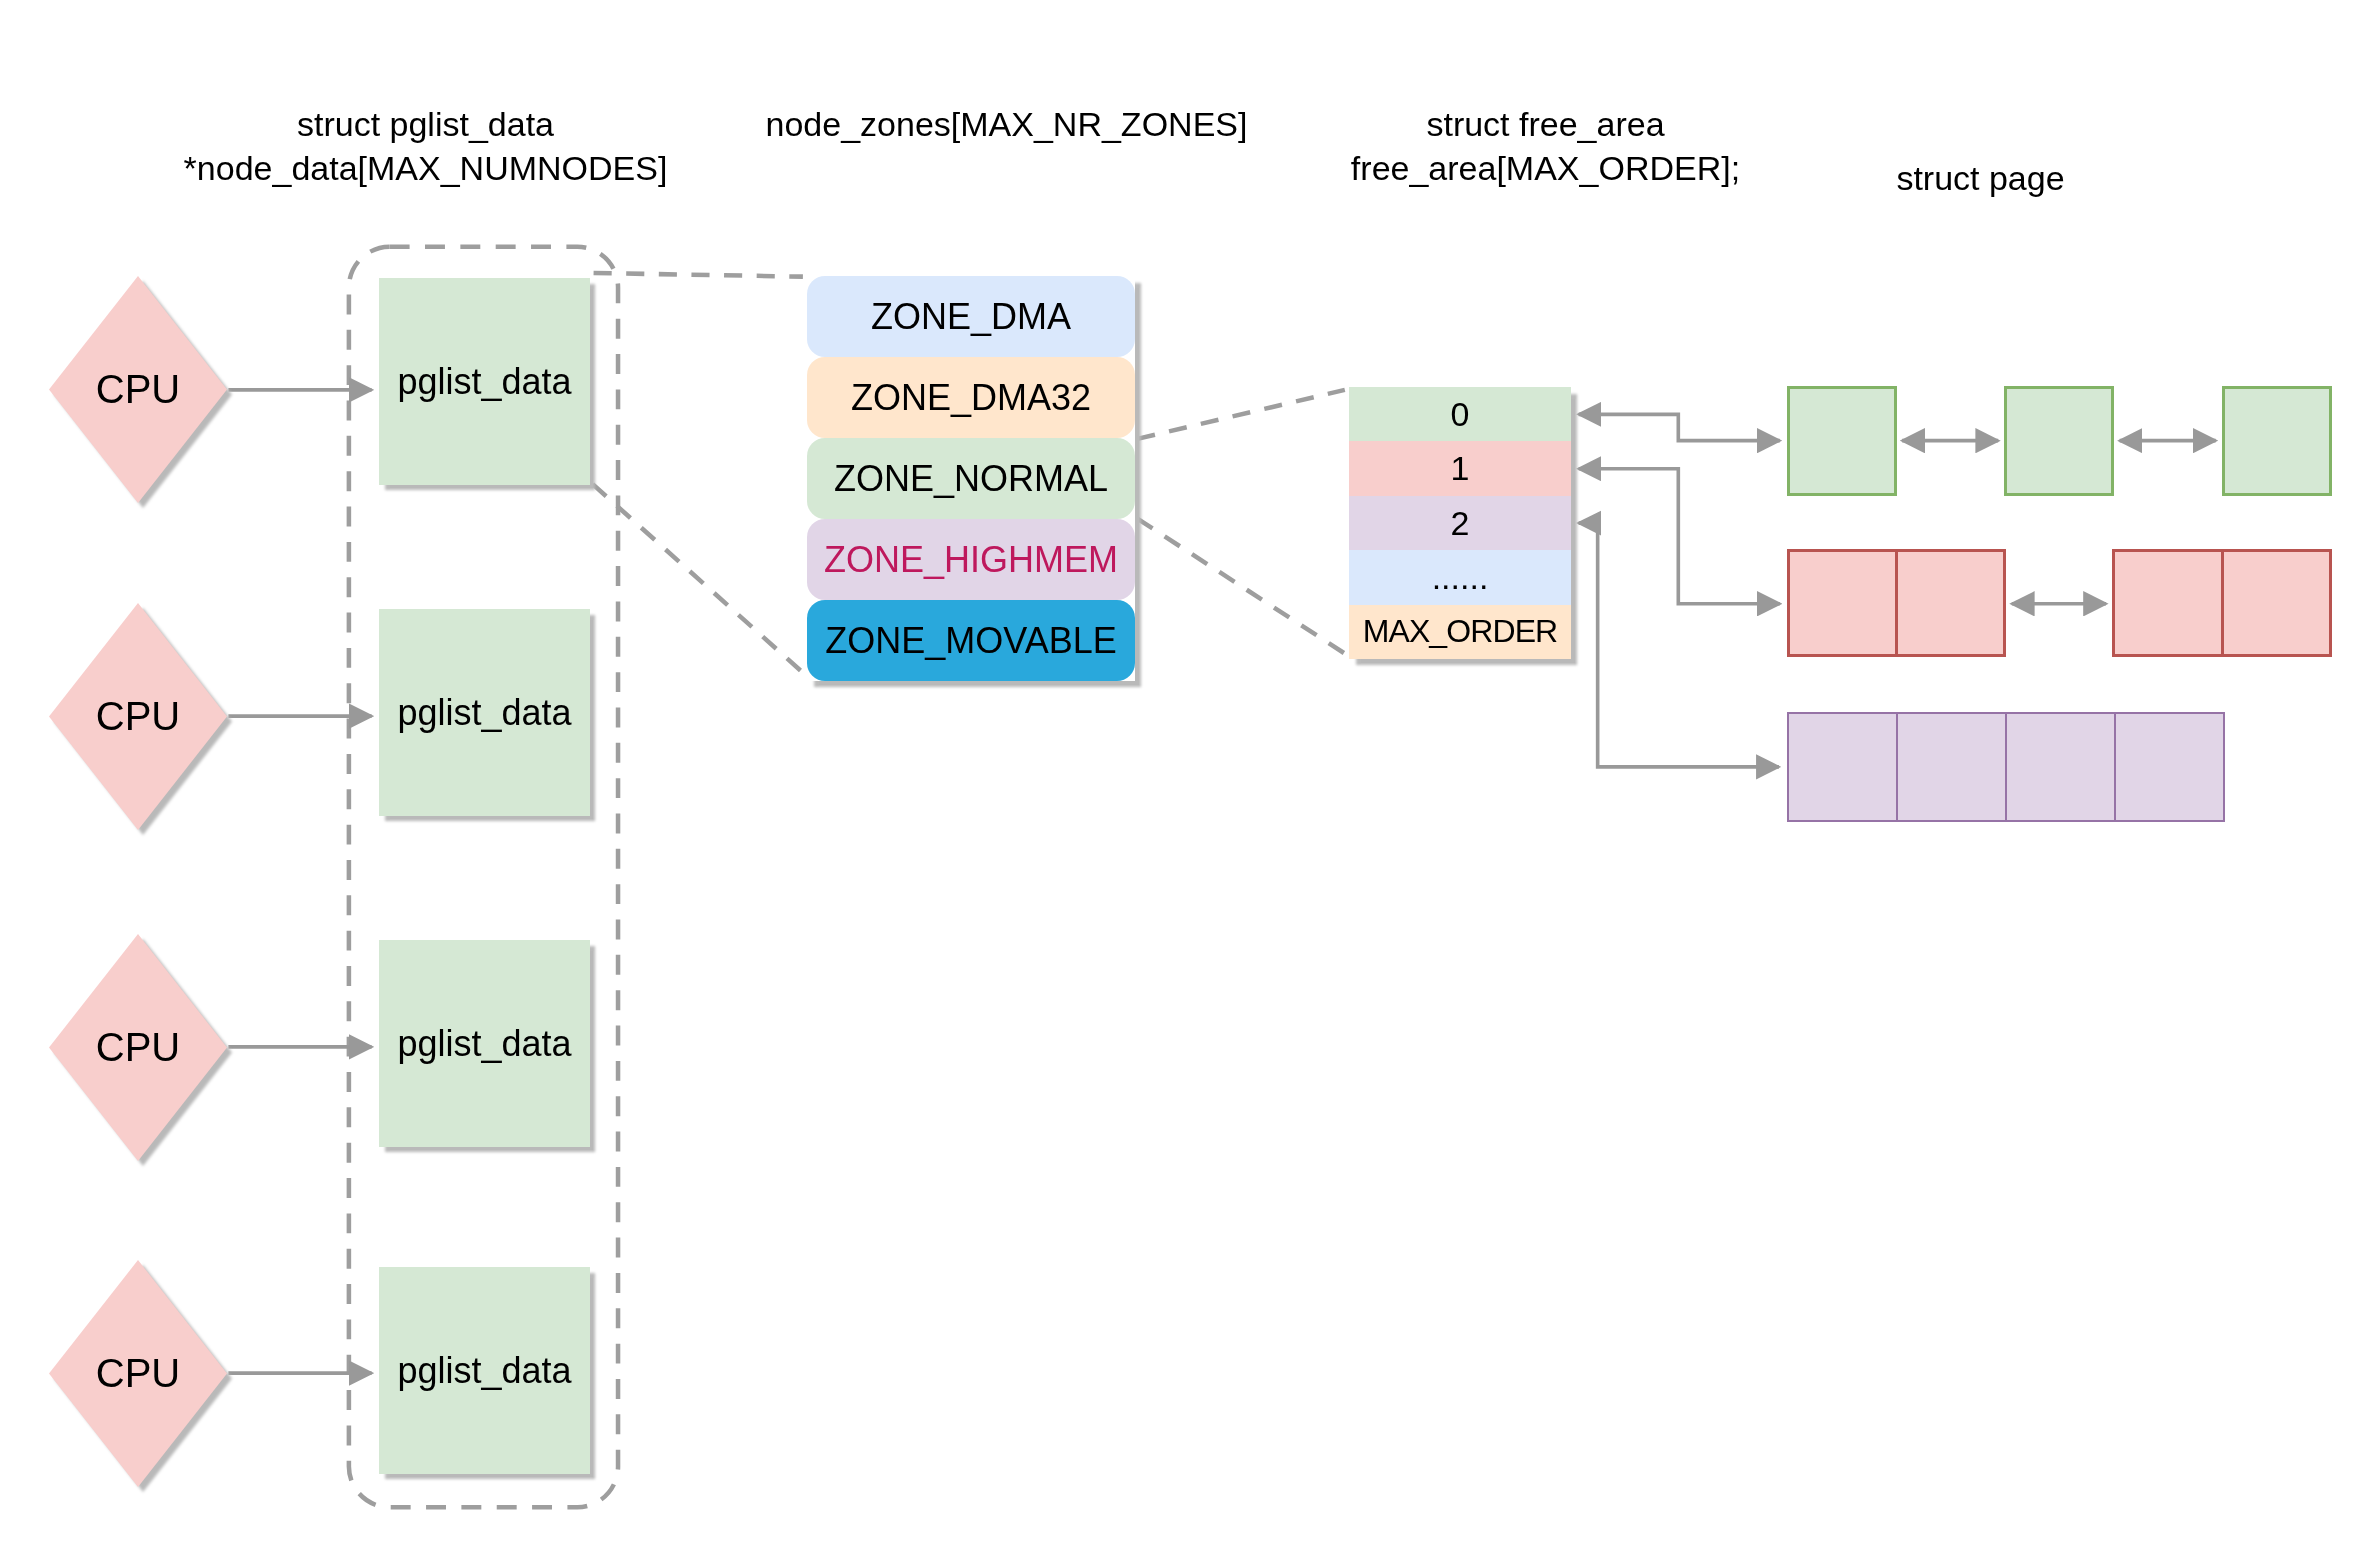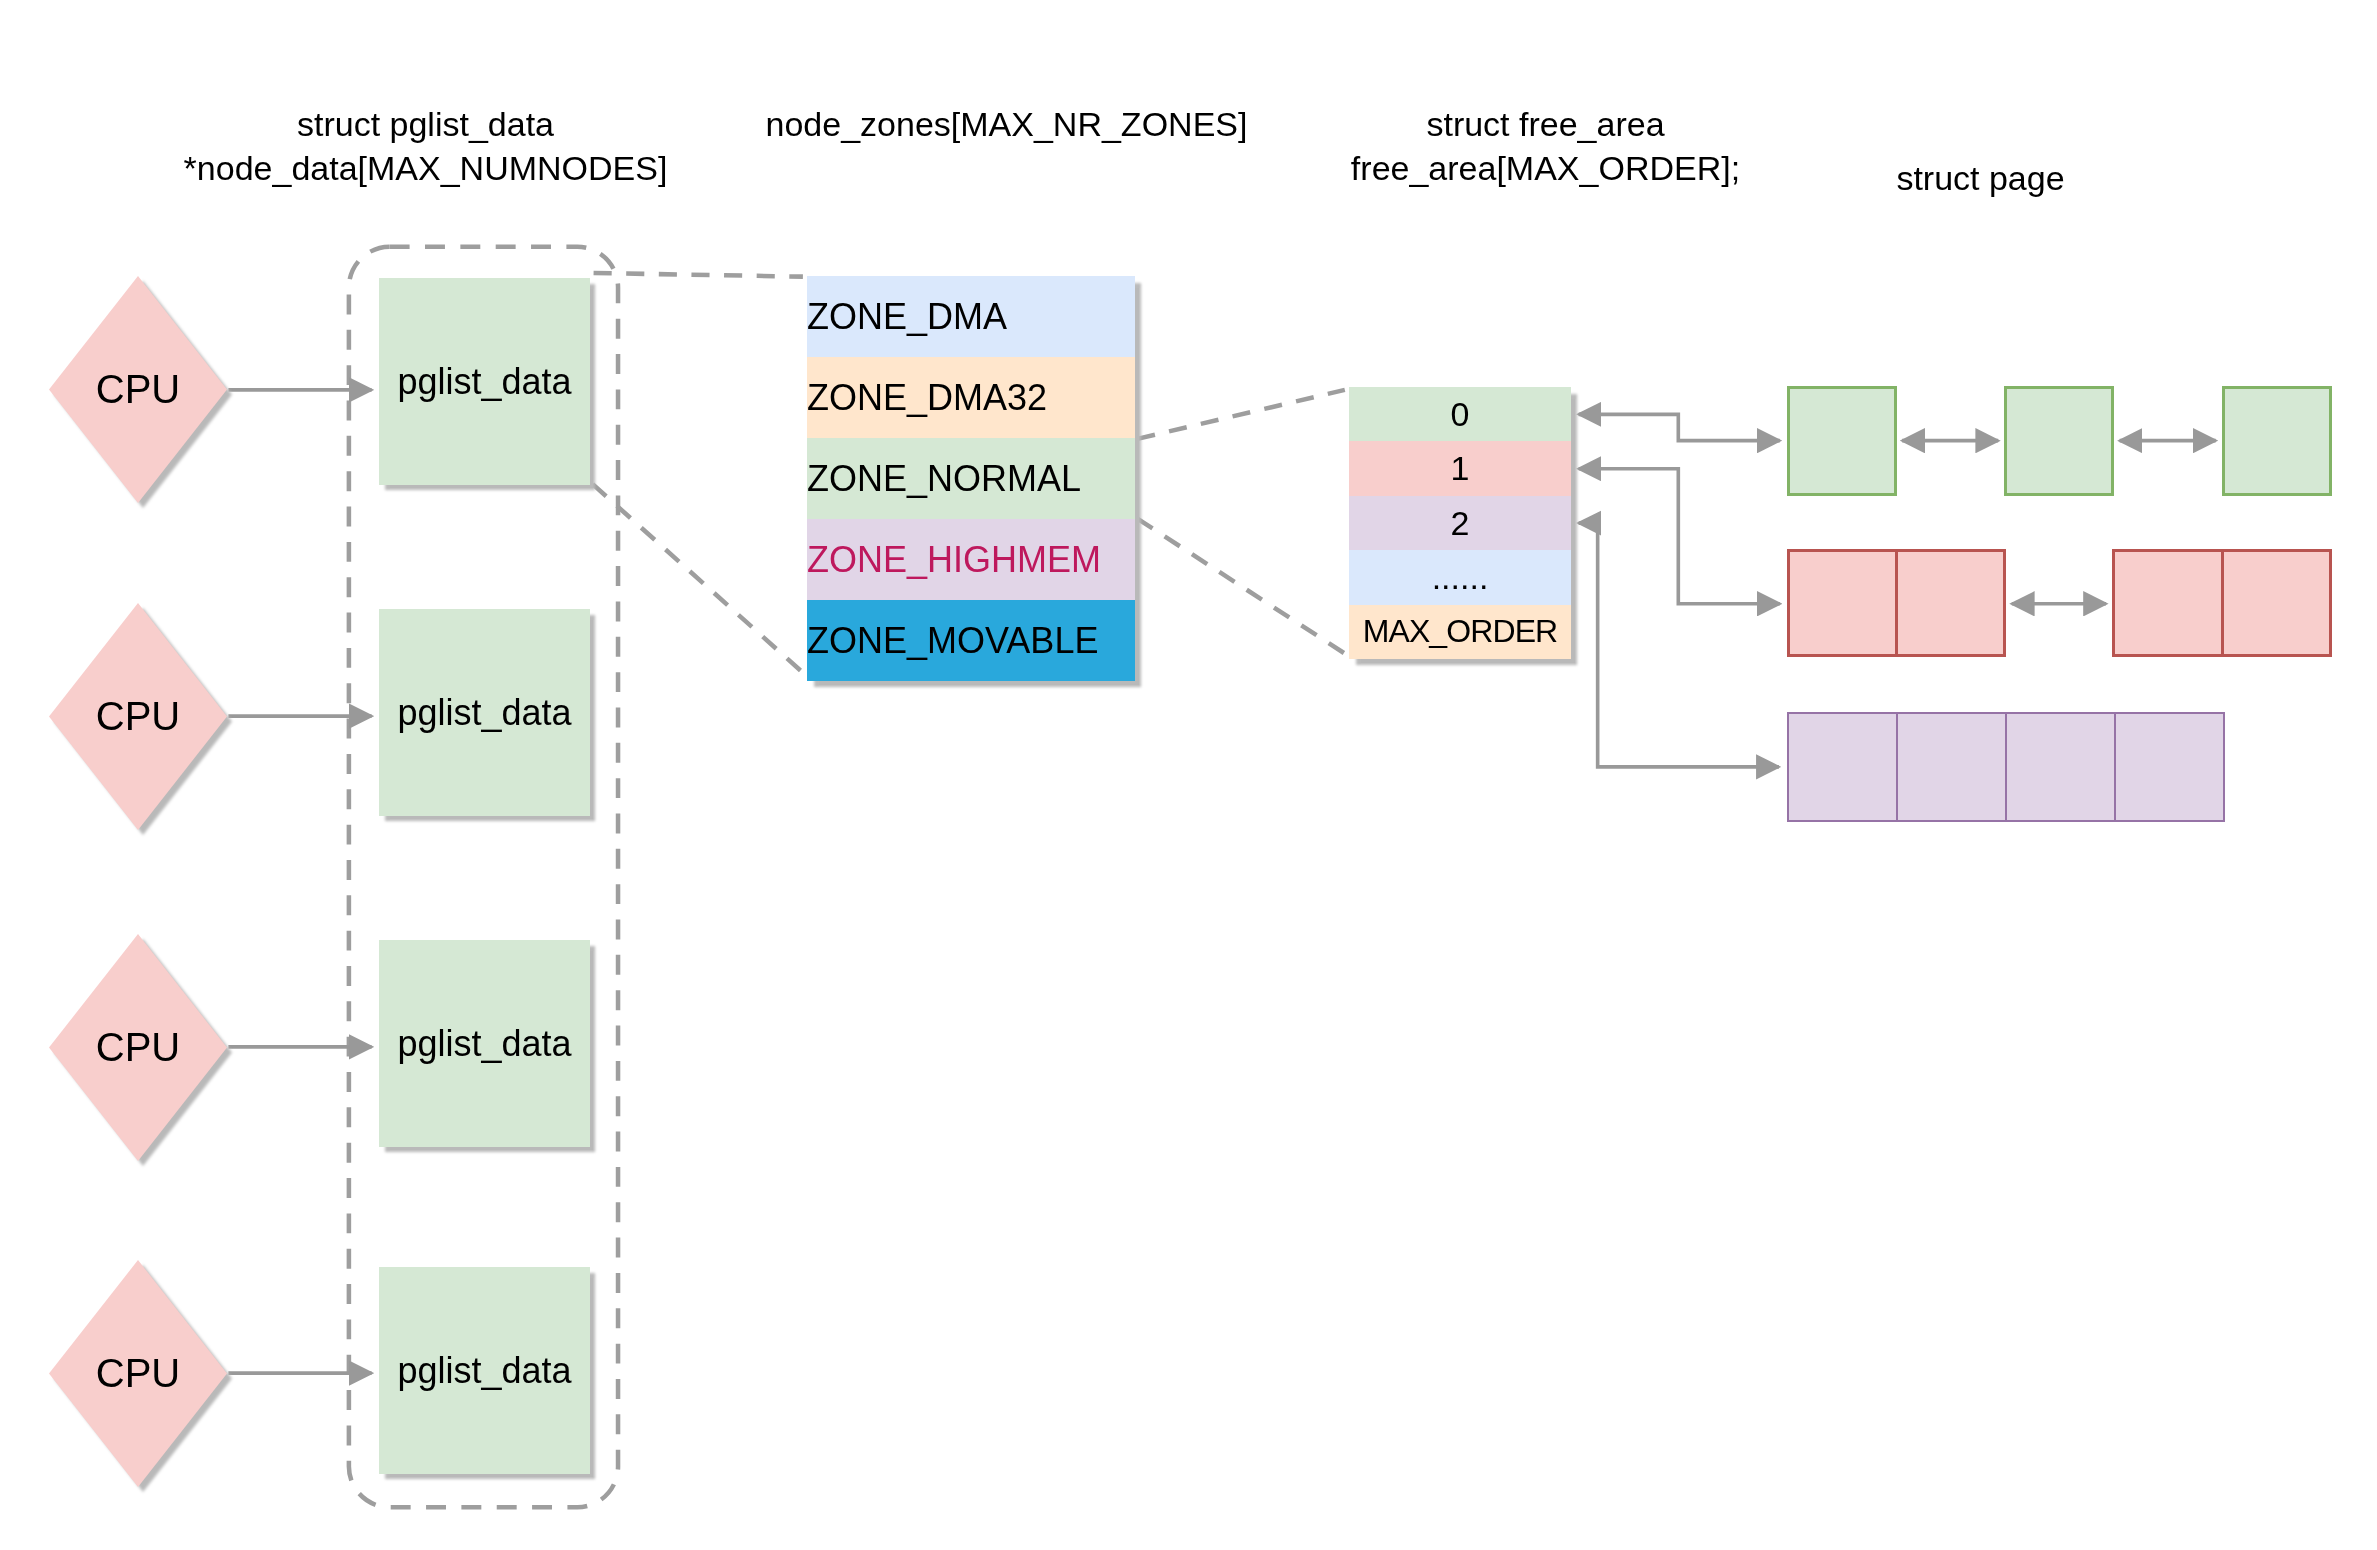--- a/index.html
+++ b/index.html
@@ -46,22 +46,23 @@
     font-size:36px;
   }
   .p1{top:278px;} .p2{top:609px;} .p3{top:940px;} .p4{top:1267px;}
 
   .zone-stack{
     position:absolute;left:807px;top:276px;width:328px;height:405px;
     display:flex;flex-direction:column;
     box-shadow:7.3px 7.3px 2.7px #b9b9b9;
   }
   .zone-row{
-    flex:1;display:flex;align-items:center;
+    flex:1;display:flex;align-items:center;justify-content:center;
     font-size:36px;
+    border-radius:18px;
   }
 
   .free-area{
     position:absolute;left:1349px;top:387px;width:222px;height:272px;
     display:flex;flex-direction:column;
     box-shadow:7.3px 7.3px 2.7px #b9b9b9;
   }
   .fa-row{
     flex:1;display:flex;align-items:center;justify-content:center;
     font-size:34px;

